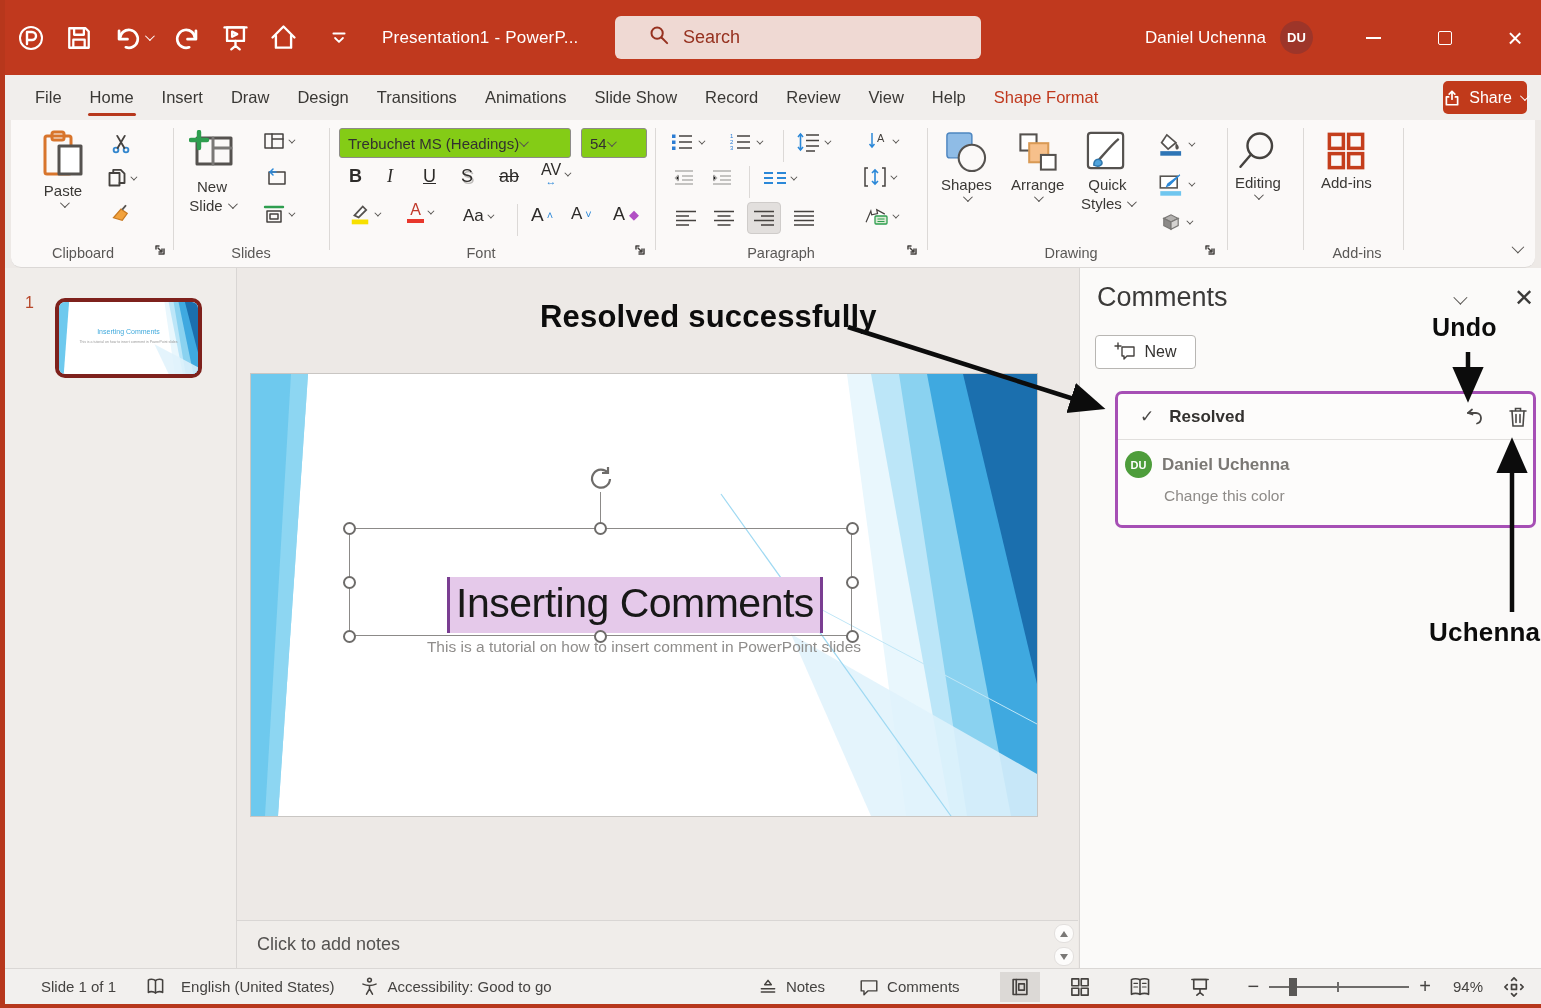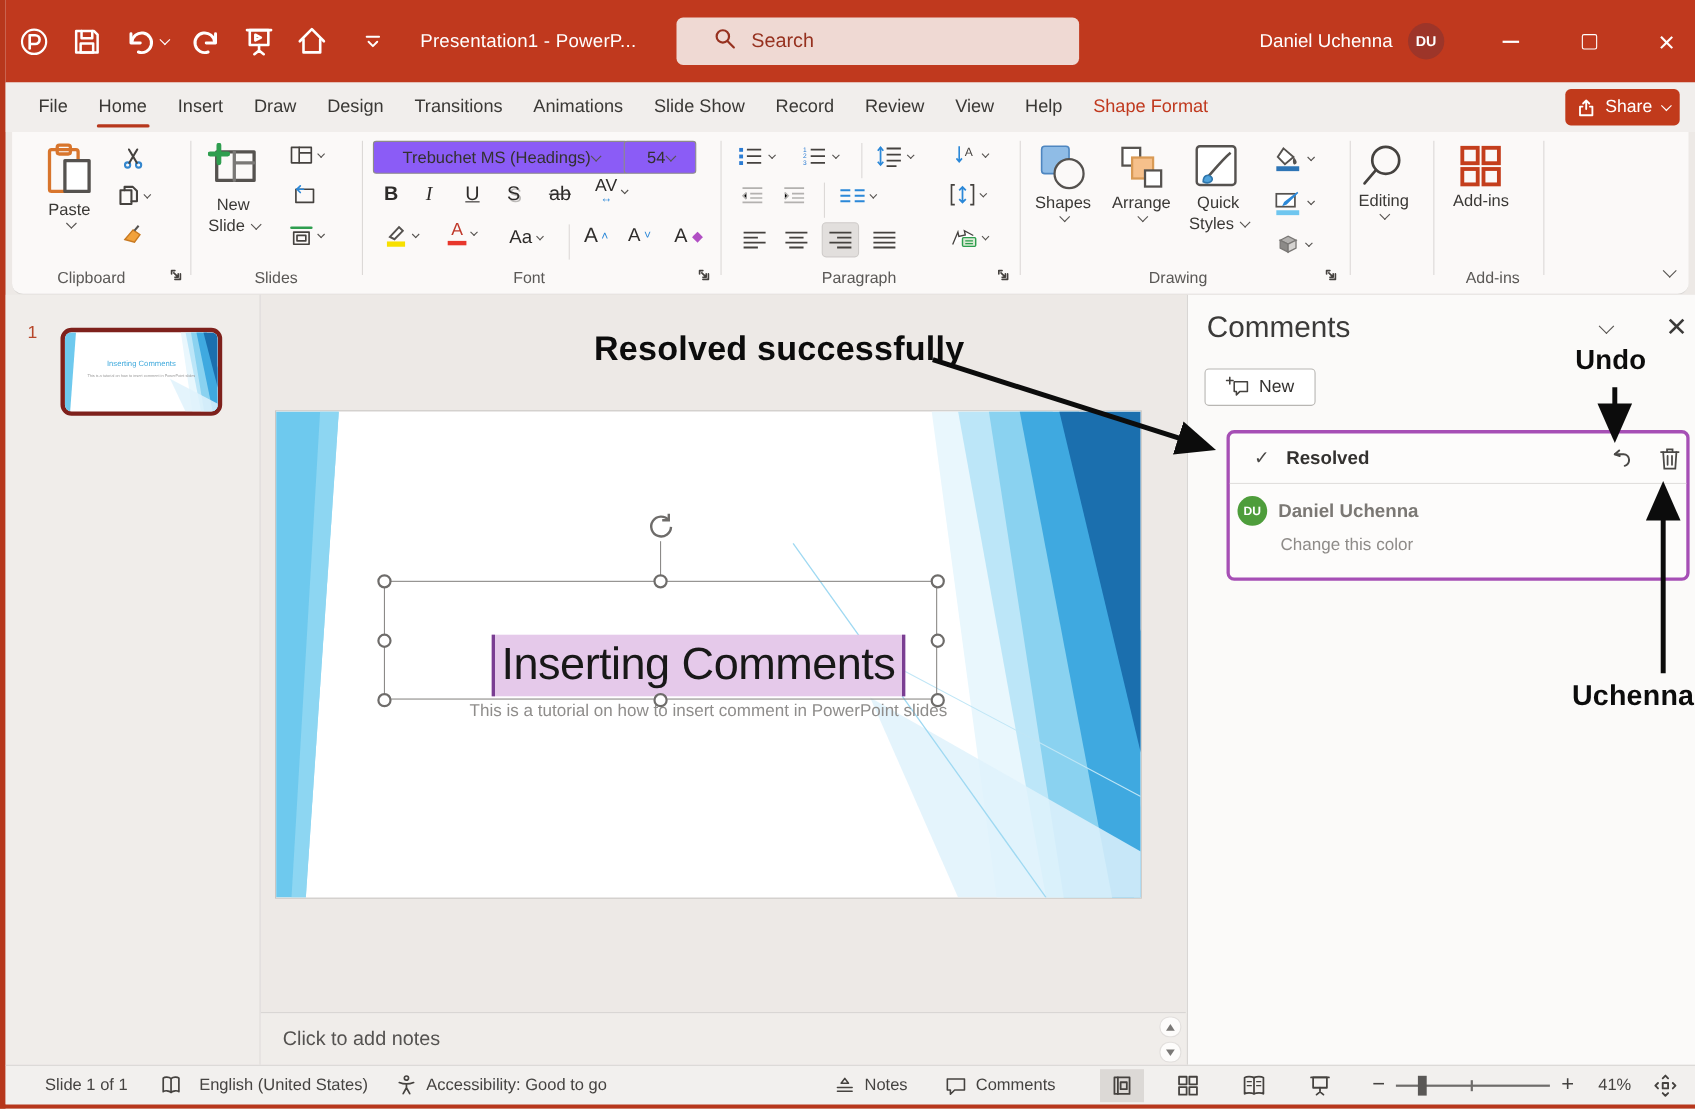--- a/index.html
+++ b/index.html
@@ -23,33 +23,33 @@
   .maxbox { width:14px; height:14px; border:1.7px solid #fff; border-radius:2px; }
   .closex { font-size:26px; font-weight:300; line-height:1; }
 
   
   .tabrow { position:absolute; left:0; top:75px; width:1536px; height:45px; background:#F1EEEC; display:flex; align-items:center; }
   .tab { font-size:16.5px; color:#3A3835; padding:11px 14px; position:relative; white-space:nowrap; }
   .tab.first { margin-left:16px;text-align:center; }
   .tab.active::after { content:""; position:absolute; left:12px; right:12px; bottom:2px; height:3px; background:#B7371C; border-radius:2px; }
   .tab.ctx { color:#C0391E; }
   .sharebtn { position:absolute; right:14px; top:6px; height:33px; background:#C13A1B; color:#fff; border-radius:5px;
-              display:flex; align-items:center; font-size:16px; padding:0 10px; gap:8px; }
+              display:flex; align-items:center; font-size:16px; padding:0 0; gap:8px; }
 
   
   .ribbon { position:absolute; left:6px; top:120px; width:1524px; height:148px; background:#FBF9F8; border-radius:0 0 10px 10px; border-bottom:1px solid #DBD8D6; }
   .vsep { position:absolute; top:8px; width:1px; height:122px; background:#DCD9D7; }
   .glabel { position:absolute; bottom:6px; font-size:14.5px; color:#5A5856; text-align:center; }
   .launch { position:absolute; bottom:8px; width:16px; height:16px; }
   .big { position:absolute; display:flex; flex-direction:column; align-items:center; gap:2px; font-size:15px; color:#3A3835; }
   .chv { display:inline-block; width:7px; height:7px; border-right:1.6px solid #55524F; border-bottom:1.6px solid #55524F; transform:rotate(45deg) translateY(-2px); }
   .chvs { width:5px; height:5px; }
   .rbtn { position:absolute; display:flex; align-items:center; gap:3px; }
   .fletter { font-size:18px; color:#2E2C2A; }
-  .fbox { position:absolute; height:30px; background:#8b5cf6; border:1px solid #8D8B89; border-radius:3px; display:flex; align-items:center; font-size:15px; color:#33312F; padding:0 8px; justify-content:center; }
+  .fbox { position:absolute; height:30px; background:#84cc16; border:1px solid #8D8B89; border-radius:3px; display:flex; align-items:center; font-size:15px; color:#33312F; padding:0 8px; justify-content:flex-start; }
   .alignbtn { position:absolute; width:34px; height:32px; display:flex; align-items:center; justify-content:center; border-radius:4px; }
   .alignbtn.active { background:#E2DFDD; border:1px solid #CFCCCA; }
   .collapse { position:absolute; right:14px; bottom:10px; }
 
   
   .main { position:absolute; left:0; top:268px; width:1536px; height:700px; }
   .thumbs { position:absolute; left:0; top:0; width:232px; height:700px; background:#F0EDEA; border-right:1px solid #D9D6D4; }
   .thumb-num { position:absolute; left:20px; top:26px; color:#B7472A; font-size:16px; }
   .thumb-frame { position:absolute; left:50px; top:30px; width:147px; height:80px; border:4px solid #7E211C; border-radius:10px; background:#fff; overflow:hidden; }
   .thumb-title { position:absolute; left:0; top:26px; width:100%; text-align:center; color:#3FA9DC; font-size:7px; }
@@ -282,21 +282,21 @@
           <rect x="7" y="10" width="8" height="5"></rect>
         </svg>
       <span class="chv chvs"></span>
     </span>
     <div class="glabel" style="left:170px; width:140px">Slides</div>
 
     <div class="fbox" style="left:328px; top:8px; width:232px">
       <span>Trebuchet MS (Headings)</span>
         <span class="chv"></span>
     </div>
-    <div class="fbox" style="left:556px; top:8px; width:66px">
+    <div class="fbox" style="left:570px; top:8px; width:66px">
       <span>54</span>
         <span class="chv"></span>
     </div>
     <span class="rbtn fletter" style="left:338px; top:46px; font-weight:bold">B</span>
     <span class="rbtn fletter" style="left:376px; top:46px; font-style:italic; font-family:'Liberation Serif',serif">I</span>
     <span class="rbtn fletter" style="left:412px; top:46px; text-decoration:underline">U</span>
     <span class="rbtn fletter" style="left:450px; top:46px; text-shadow:1.5px 1.5px 0 #BDBBB9">S</span>
     <span class="rbtn fletter" style="left:488px; top:46px; text-decoration:line-through">ab</span>
     <span class="rbtn" style="left:530px; top:42px">
       <span style="display:flex;flex-direction:column;align-items:center;line-height:1">
@@ -713,21 +713,21 @@
           <path d="M8 9.5 v3 M5.5 14.5 L8 12.5 L10.5 14.5"></path>
         </svg>
     </span>
 
     <span class="sb-item" style="margin-left:28px; font-size:20px">−</span>
     <span class="ztrack">
         <span class="zthumb"></span>
         <span class="ztick"></span>
       </span>
     <span class="sb-item" style="font-size:20px">+</span>
-    <span class="sb-item" style="margin-left:22px">41%</span>
+    <span class="sb-item" style="margin-left:22px">94%</span>
     <span class="sb-item" style="margin-left:20px; margin-right:16px">
       <svg class="sv" width="22" height="22" viewBox="0 0 18 18" style="stroke-width:1.4">
           <rect x="7" y="7" width="4" height="4"></rect>
           <path d="M3.5 7 L1.5 9 L3.5 11 M14.5 7 L16.5 9 L14.5 11 M7 3.5 L9 1.5 L11 3.5 M7 14.5 L9 16.5 L11 14.5"></path>
         </svg>
     </span>
   </div>
 
   <svg class="overlay">
     <defs>

